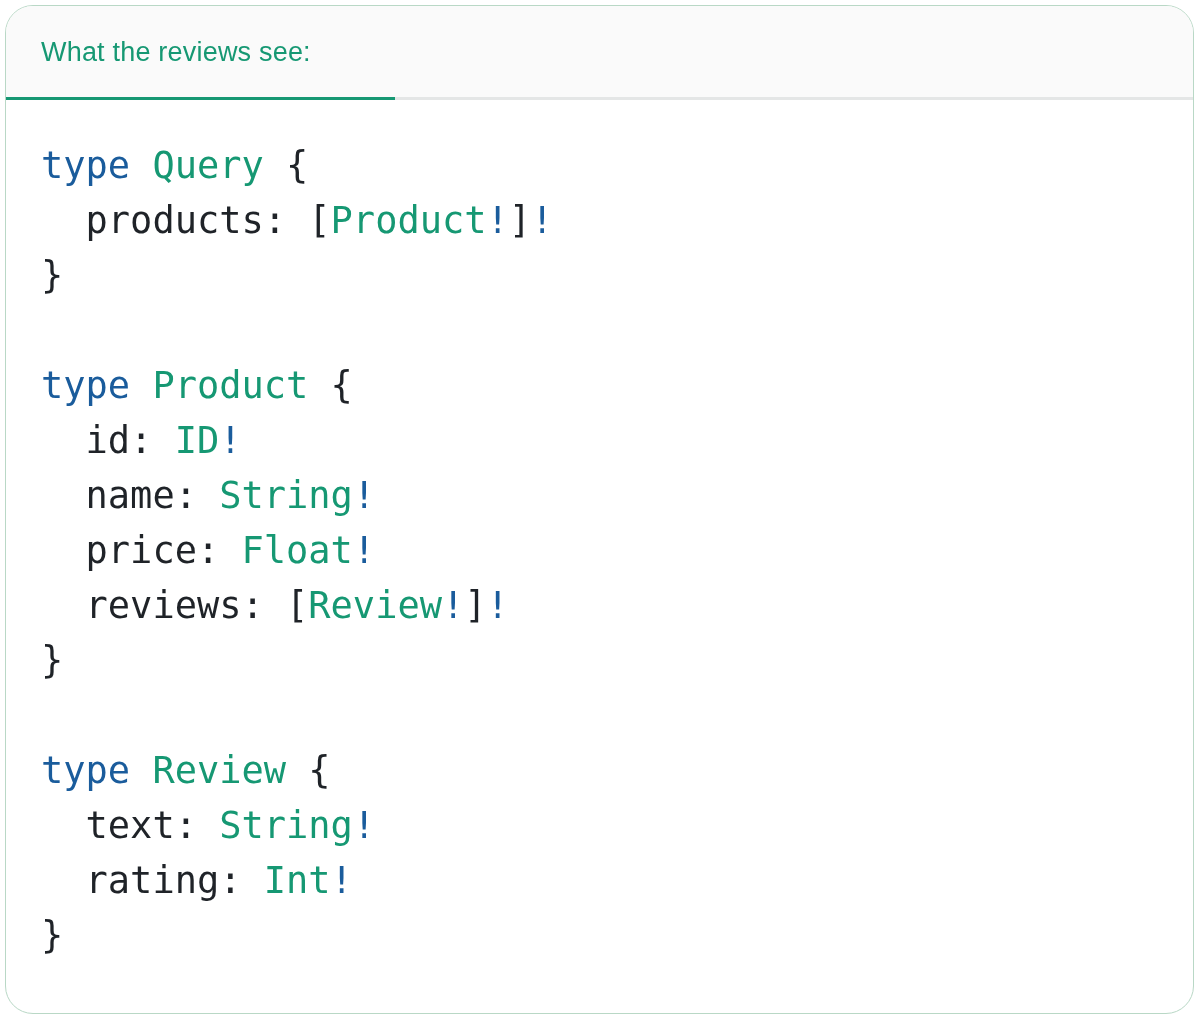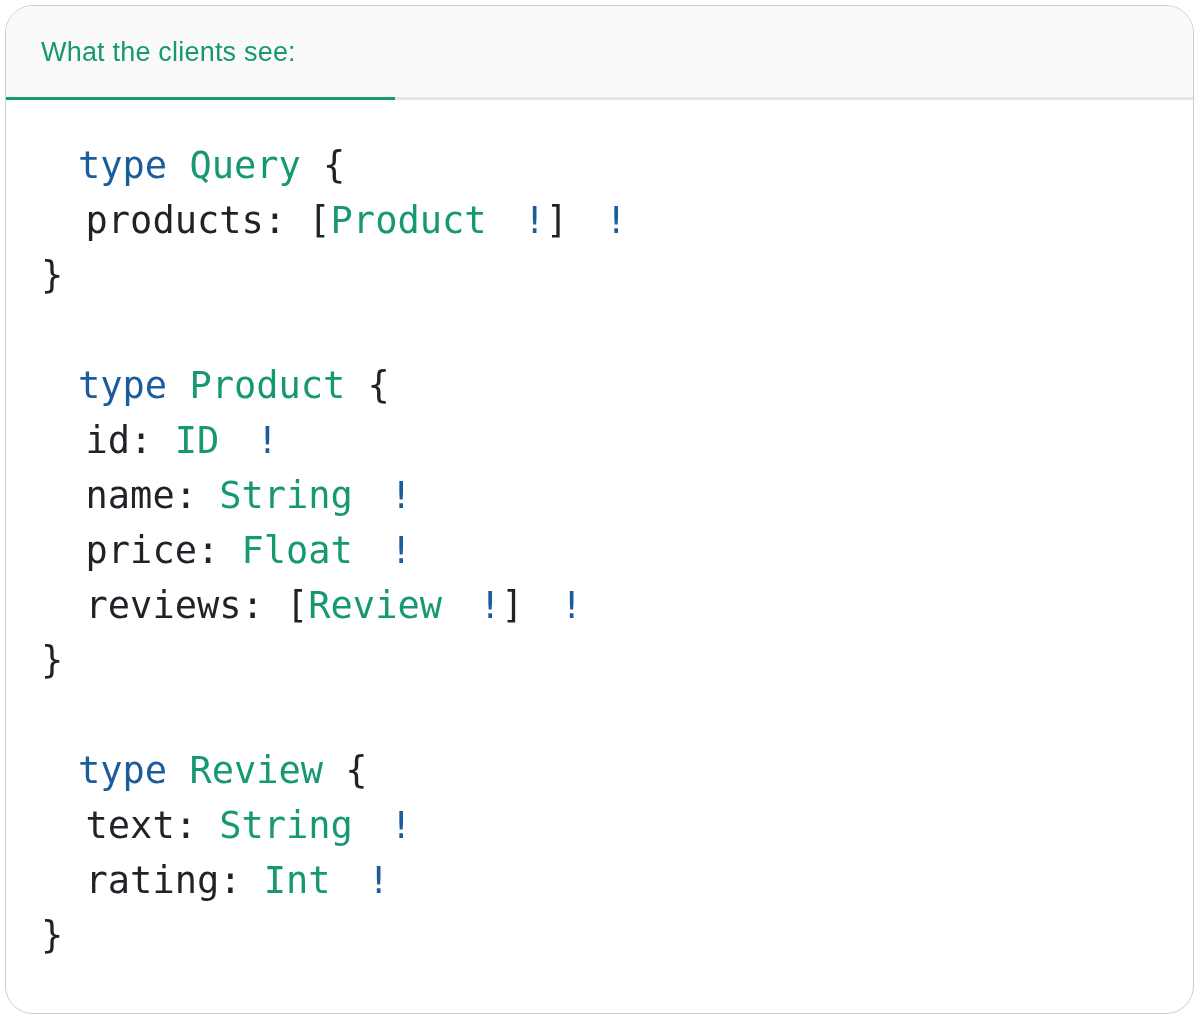--- a/index.html
+++ b/index.html
@@ -57,28 +57,28 @@
   }
   .code {
     padding: 38px 20px 0 35px;
     font-family: "DejaVu Sans Mono", "Liberation Mono", monospace;
     font-size: 37px;
     line-height: 55px;
     color: var(--dark, #1f2328);
     white-space: pre;
   }
   .code-line { height: 55px; }
-  .tok-keyword  { color: var(--blue, #1a5c9c); margin-left: 37px; }
+  .tok-keyword  { color: var(--blue, #1a5c9c); }
   .tok-typename { color: var(--green, #169873); }
   .tok-plain    { color: var(--dark, #1f2328); }
 </style>
 </head>
 <body>
 
 <div class="panel">
   <div class="tabstrip">
     <div class="tab">
-      <span class="tab-label">What the clients see:</span>
+      <span class="tab-label">What the reviews see:</span>
     </div>
     <div class="active-underline"></div>
   </div>
   <div class="code"><div class="code-line"><span class="tok-keyword">type</span><span class="tok-plain"> </span><span class="tok-typename">Query</span><span class="tok-plain"> {</span></div><div class="code-line"><span class="tok-plain">  products: [</span><span class="tok-typename">Product</span><span class="tok-keyword">!</span><span class="tok-plain">]</span><span class="tok-keyword">!</span></div><div class="code-line"><span class="tok-plain">}</span></div><div class="code-line">&nbsp;</div><div class="code-line"><span class="tok-keyword">type</span><span class="tok-plain"> </span><span class="tok-typename">Product</span><span class="tok-plain"> {</span></div><div class="code-line"><span class="tok-plain">  id: </span><span class="tok-typename">ID</span><span class="tok-keyword">!</span></div><div class="code-line"><span class="tok-plain">  name: </span><span class="tok-typename">String</span><span class="tok-keyword">!</span></div><div class="code-line"><span class="tok-plain">  price: </span><span class="tok-typename">Float</span><span class="tok-keyword">!</span></div><div class="code-line"><span class="tok-plain">  reviews: [</span><span class="tok-typename">Review</span><span class="tok-keyword">!</span><span class="tok-plain">]</span><span class="tok-keyword">!</span></div><div class="code-line"><span class="tok-plain">}</span></div><div class="code-line">&nbsp;</div><div class="code-line"><span class="tok-keyword">type</span><span class="tok-plain"> </span><span class="tok-typename">Review</span><span class="tok-plain"> {</span></div><div class="code-line"><span class="tok-plain">  text: </span><span class="tok-typename">String</span><span class="tok-keyword">!</span></div><div class="code-line"><span class="tok-plain">  rating: </span><span class="tok-typename">Int</span><span class="tok-keyword">!</span></div><div class="code-line"><span class="tok-plain">}</span></div></div>
 </div>
 
 </body></html>

